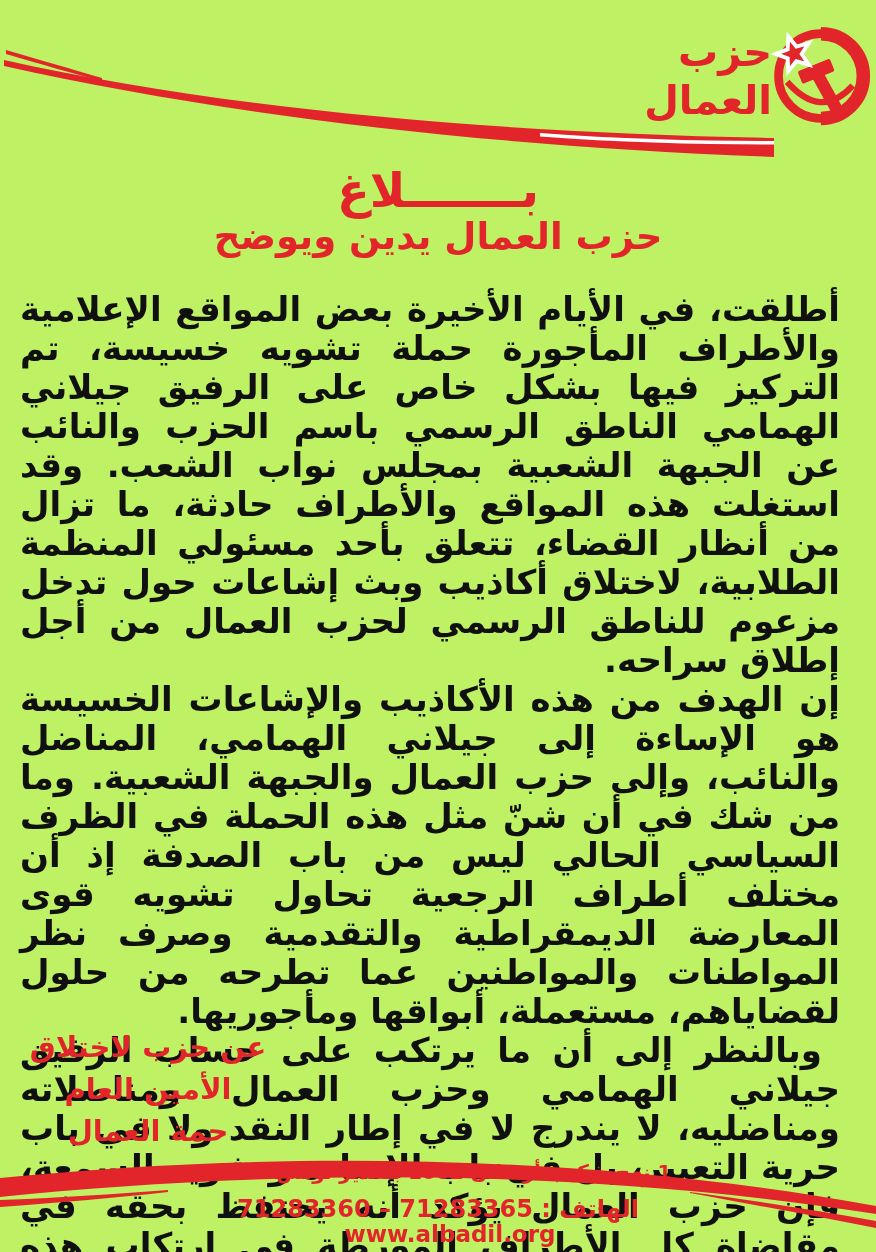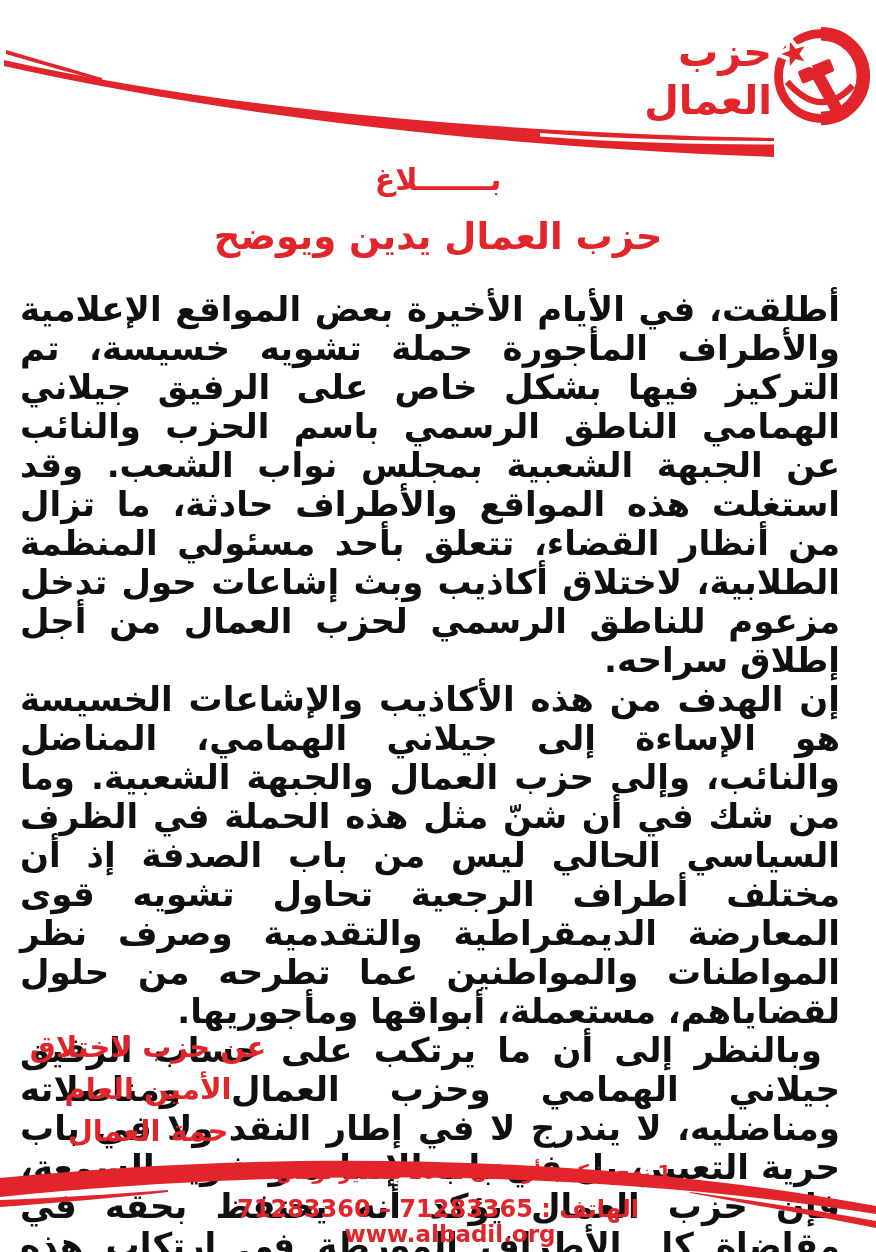--- a/index.html
+++ b/index.html
@@ -1,33 +1,33 @@
 <!DOCTYPE html>
 <html lang="ar" dir="rtl"><head>
 <meta charset="utf-8">
 <style>
   html,body{margin:0;padding:0;background:#888;}
   .page{
     position:relative;width:876px;height:1252px;margin:0 auto;
-    background:#ffffff;overflow:hidden;
+    background:#bef264;overflow:hidden;
     font-family:"DejaVu Sans",sans-serif;
   }
   svg{display:block;}
   
   .header-swoosh{position:absolute;top:0;left:0;}
   .logo-text{
     position:absolute;top:28px;right:104px;
     color:#e2252a;font-weight:bold;font-size:40px;line-height:48px;
     text-align:right;direction:rtl;
   }
   .emblem{position:absolute;top:20px;right:4px;}
   
   .title1{
     position:absolute;top:162px;left:0;width:100%;text-align:center;
-    color:#e2252a;font-weight:bold;font-size:30px;direction:rtl;
+    color:#e2252a;font-weight:bold;font-size:48px;direction:rtl;
   }
   .title2{
     position:absolute;top:215px;left:0;width:100%;text-align:center;
     color:#e2252a;font-weight:bold;font-size:37px;direction:rtl;
   }
   
   .body-text{
     position:absolute;top:290px;right:36px;width:820px;
     direction:rtl;text-align:justify;
     color:#101010;font-weight:bold;font-size:34px;line-height:39px;

